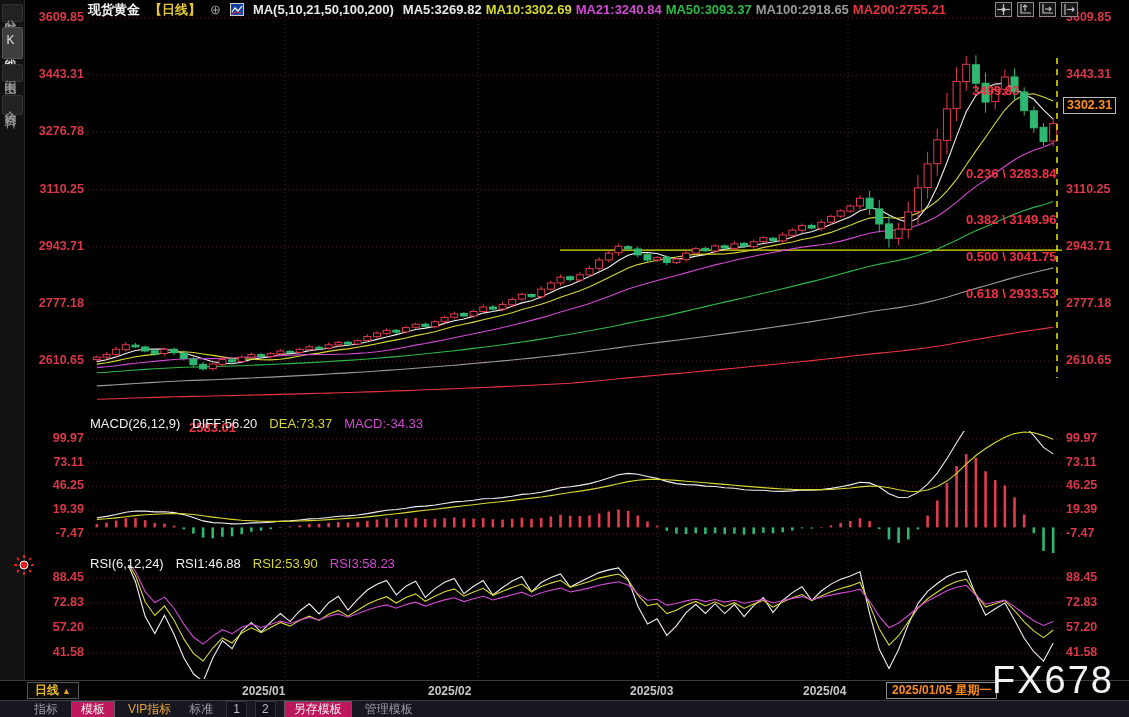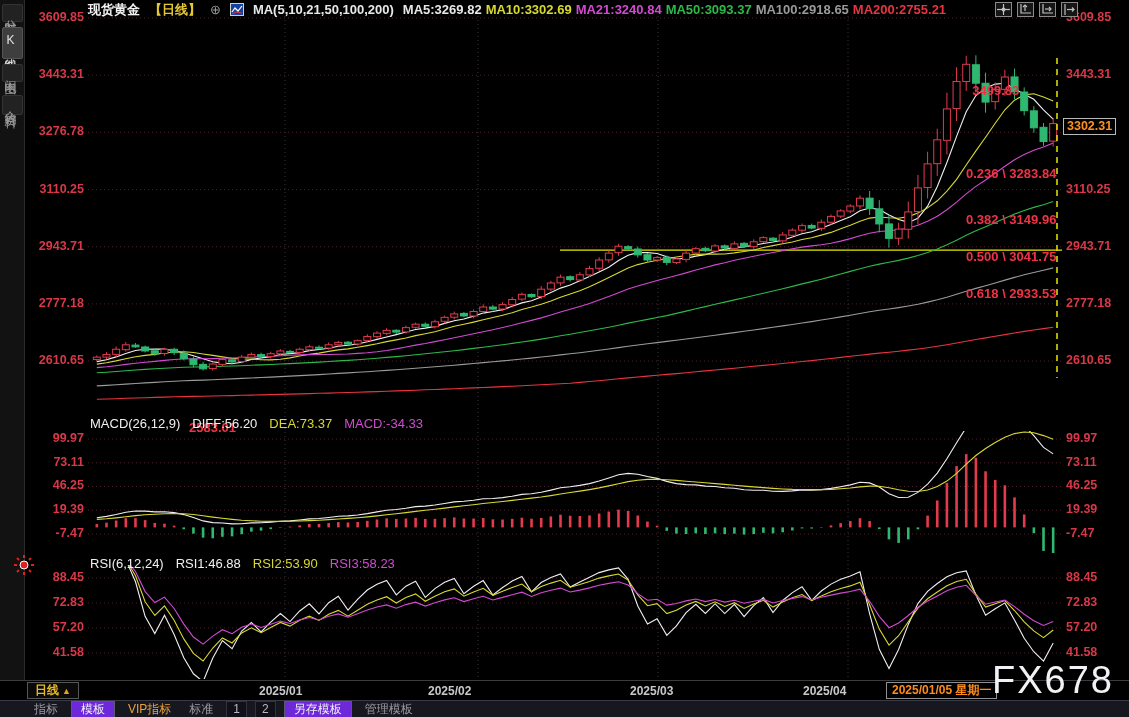--- a/index.html
+++ b/index.html
@@ -86,21 +86,21 @@
     border:1px solid #909090; background:#000; padding:0 5px;
     color:#ff8c1a; font-size:12px; font-weight:700;
   }
   
   #tabbar {
     position:absolute; left:0; top:700px; width:1129px; height:17px;
     background:#17171f; border-top:1px solid #3a3a46; z-index:6;
     display:flex; align-items:center; padding-left:25px; font-size:12px;
   }
   .tab { padding:0 9px; color:#9a9aa2; cursor:pointer; line-height:15px; }
-  .tab.raised { background:#6d28d9; color:#f0f0f0; border:1px solid #5a5a68; margin:0 4px; }
+  .tab.raised { background:#be185d; color:#f0f0f0; border:1px solid #5a5a68; margin:0 4px; }
   .tab.vip { color:#e8a33d; }
   .tab.box { background:#101018; border:1px solid #32323e; padding:0 6px; margin:0 4px; color:#b8b8c0; }
   
   #watermark {
     position:absolute; left:992px; top:659px; z-index:9;
     color:#f2f2f6; font-size:38px; letter-spacing:2px; font-weight:400;
   }
   
   #live-icon { position:absolute; left:14px; top:555px; z-index:6; cursor:pointer; }
   #chart-svg { position:absolute; left:0; top:0; z-index:1; }
@@ -563,21 +563,21 @@
           <line x1="3" y1="17" x2="5" y2="15"></line>
       </g>
     </svg>
   </div>
 
   <div id="date-row">
     <div id="period-box">
       <span>日线</span><span class="arrow">▲</span>
     </div>
     <div id="date-labels">
-        <div class="date-label" style="left: 259px;">2025/01</div>
+        <div class="date-label" style="left: 242px;">2025/01</div>
         <div class="date-label" style="left: 428px;">2025/02</div>
         <div class="date-label" style="left: 630px;">2025/03</div>
         <div class="date-label" style="left: 803px;">2025/04</div>
       </div>
     <div id="crosshair-date">2025/01/05 星期一</div>
   </div>
 
   <div id="tabbar">
       <div class="tab plain">指标</div>
       <div class="tab raised">模板</div>
@@ -615,20 +615,20 @@
     <div class="axis-label axis-left" style="left: 26px; top: 525.995px;">-7.47</div>
     <div class="axis-label " style="left: 1066px; top: 525.995px;">-7.47</div>
     <div class="axis-label axis-left" style="left: 26px; top: 570px;">88.45</div>
     <div class="axis-label " style="left: 1066px; top: 570px;">88.45</div>
     <div class="axis-label axis-left" style="left: 26px; top: 594.995px;">72.83</div>
     <div class="axis-label " style="left: 1066px; top: 594.995px;">72.83</div>
     <div class="axis-label axis-left" style="left: 26px; top: 620.005px;">57.20</div>
     <div class="axis-label " style="left: 1066px; top: 620.005px;">57.20</div>
     <div class="axis-label axis-left" style="left: 26px; top: 645px;">41.58</div>
     <div class="axis-label " style="left: 1066px; top: 645px;">41.58</div>
-    <div class="price-current" style="left: 1063px; top: 118px;">3302.31</div>
+    <div class="price-current" style="left: 1063px; top: 97px;">3302.31</div>
     <div class="chart-note" style="left: 972.23px; top: 38.7728px;">3499.83</div>
     <div class="chart-note" style="left: 189.09px; top: 375.542px;">2583.01</div>
     <div class="chart-note" style="left: 966px; top: 121.928px;">0.236 \ 3283.84</div>
     <div class="chart-note" style="left: 966px; top: 167.893px;">0.382 \ 3149.96</div>
     <div class="chart-note" style="left: 966px; top: 205.044px;">0.500 \ 3041.75</div>
     <div class="chart-note" style="left: 966px; top: 242.199px;">0.618 \ 2933.53</div>
   </div>
 
 </body></html>

